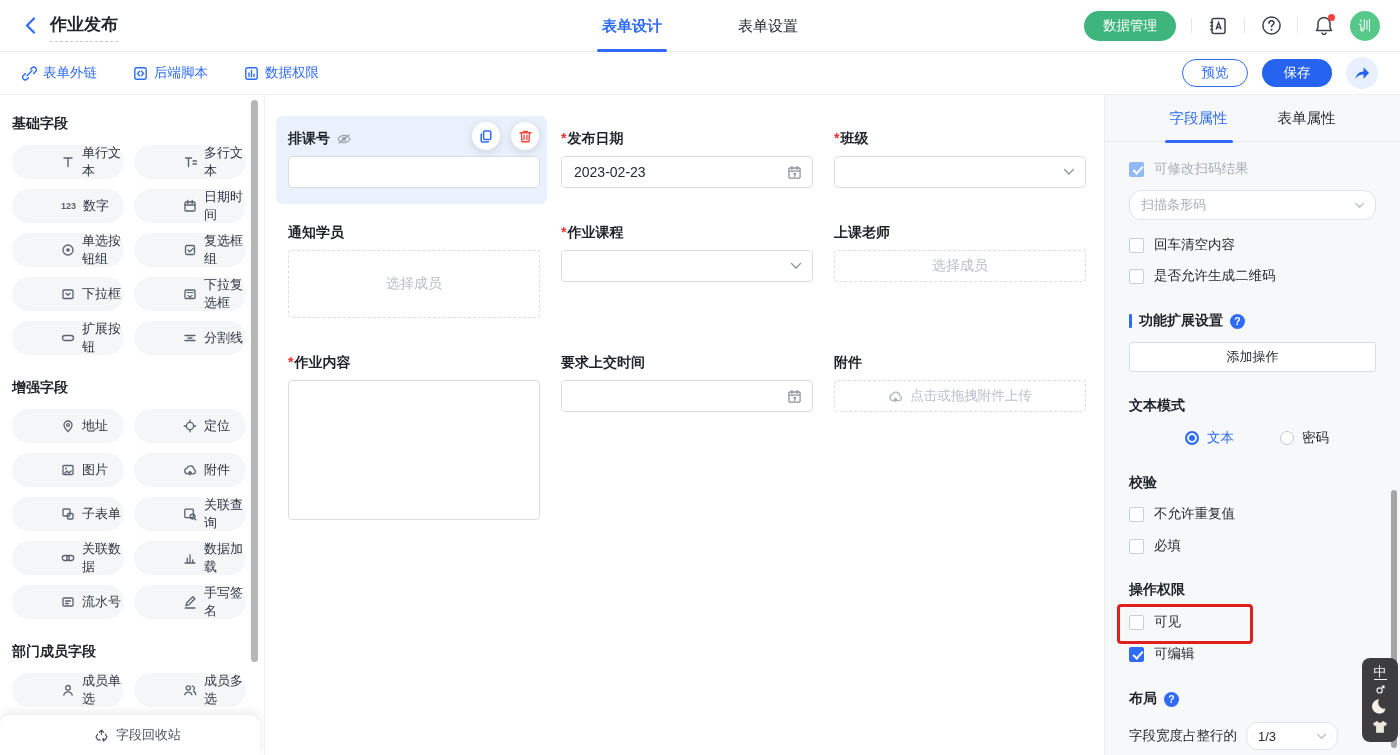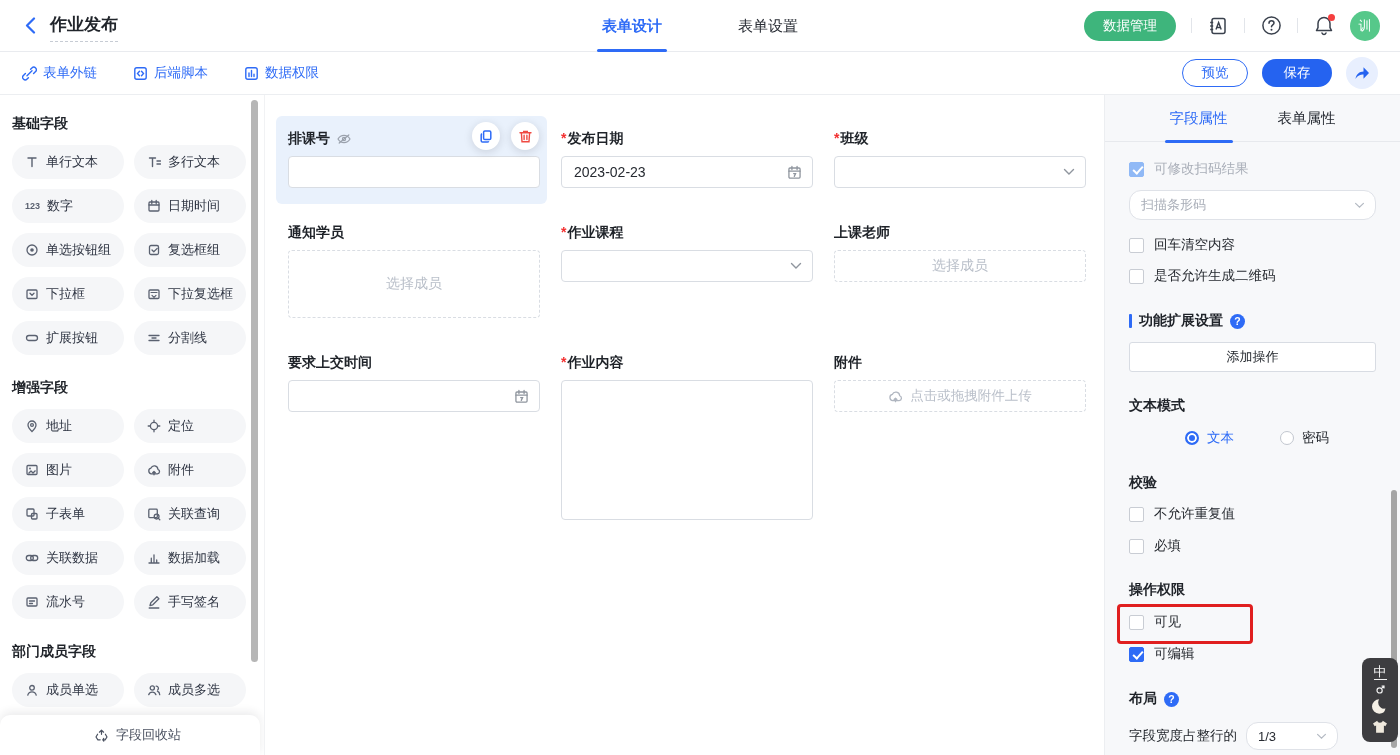--- a/index.html
+++ b/index.html
@@ -33,21 +33,21 @@
   .share-circle { width:32px; height:32px; border-radius:50%; background:#e8effe; display:flex; align-items:center; justify-content:center; cursor:pointer; }
 
   
   .content { display:flex; height:660px; }
 
   
   .sidebar { width:265px; position:relative; overflow:hidden; padding:20px 0 0 12px; border-right:1px solid #f1f2f4; background:#fff; }
   .sb-section-title { font-size:14px; font-weight:700; color:#1f2329; margin-bottom:12px; }
   .sb-grid { display:grid; grid-template-columns:112px 112px; gap:10px; margin-bottom:24px; }
   .sb-pill { height:34px; border-radius:17px; background:#f5f6f8; display:flex; align-items:center; padding-left:13px; gap:7px; font-size:13px; color:#2e3442; cursor:grab; }
-  .sb-pill .ic { color:#5a6170; display:flex; }
+  .sb-pill .ic { color:#5a6170; display:flex;margin-left:36px; }
   .num-ic { font-size:9px; font-weight:700; color:#5a6170; letter-spacing:0; }
   .sb-scrollbar { position:absolute; right:6px; top:5px; width:7px; height:562px; border-radius:4px; background:#b6b6b6; cursor:pointer; }
   .recycle-bar { position:absolute; left:0; bottom:0; width:260px; height:40px; background:#fff; border-radius:10px 10px 0 0; box-shadow:0 -3px 10px rgba(31,35,41,.09); display:flex; align-items:center; justify-content:center; gap:7px; font-size:13px; color:#4a5160; cursor:pointer;padding-left:15px; }
 
   
   .canvas { flex:1; background:#fff; padding:36px 0 0 23px; position:relative; }
   .form-grid { display:grid; grid-template-columns:252px 252px 252px; column-gap:21px; row-gap:37px; align-items:start; }
   .fcell { position:relative; cursor:pointer; }
   .fcell.selected .sel-bg { position:absolute; left:-12px; right:-7px; top:-15px; bottom:-16px; background:#e9f1fc; border-radius:6px; }
   .fcell > .inner { position:relative; }
@@ -489,38 +489,38 @@
             </div>
           <div class="ctl-dashed h32">
             <span>选择成员</span>
           </div>
         </div>
       </div>
 
       <div class="fcell">
         <div class="inner">
           <div class="flabel">
+              <span><span class="req">*</span><span>作业内容</span></span>
+            </div>
+          <div class="ctl-area"></div>
+        </div>
+      </div>
+
+      <div class="fcell">
+        <div class="inner">
+          <div class="flabel">
               <span>要求上交时间</span>
             </div>
           <div class="ctl-input">
             <span class="grow"></span>
             <svg width="15" height="15" viewBox="0 0 14 14" fill="none" stroke="#8f959e" stroke-width="1.2" stroke-linecap="round">
                 <rect x="1.8" y="2.8" width="10.4" height="9.4" rx="1"></rect>
                 <path d="M1.8 5.8h10.4M4.6 1.2v3M9.4 1.2v3M6.2 8h1.8L6.8 10.6"></path>
               </svg>
           </div>
-        </div>
-      </div>
-
-      <div class="fcell">
-        <div class="inner">
-          <div class="flabel">
-              <span><span class="req">*</span><span>作业内容</span></span>
-            </div>
-          <div class="ctl-area"></div>
         </div>
       </div>
 
       <div class="fcell">
         <div class="inner">
           <div class="flabel">
               <span>附件</span>
             </div>
           <div class="ctl-dashed h32" style="font-size:13.5px;">
             <svg width="15" height="15" viewBox="0 0 14 14" fill="none" stroke="#b0b6c0" stroke-width="1.2" stroke-linecap="round" stroke-linejoin="round">

